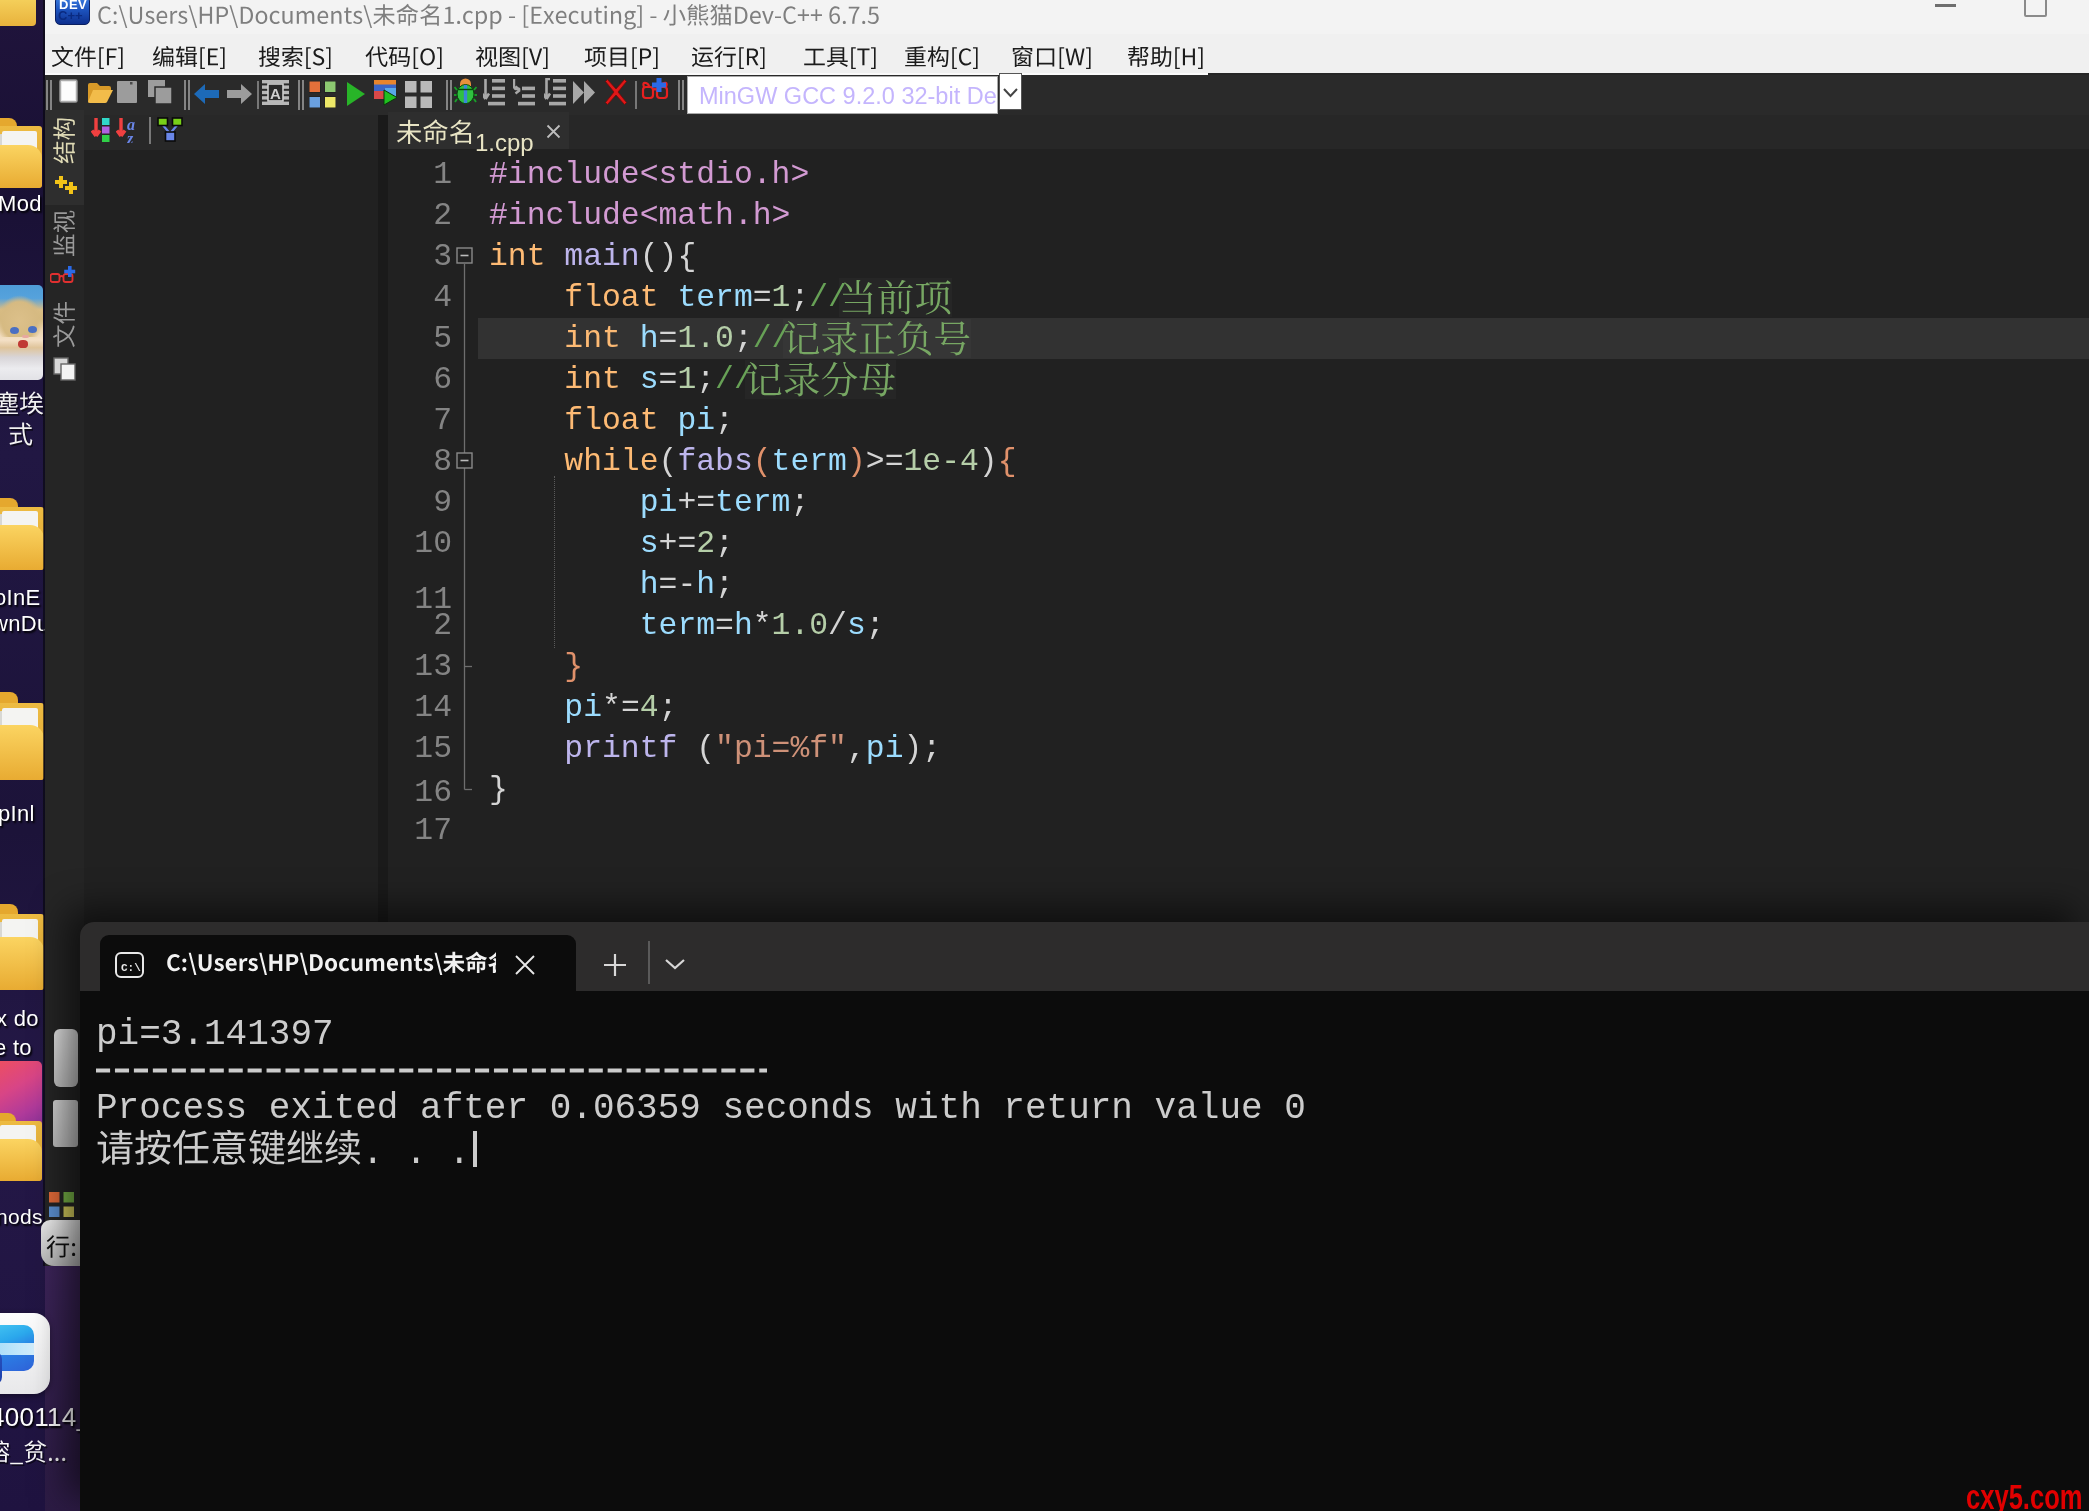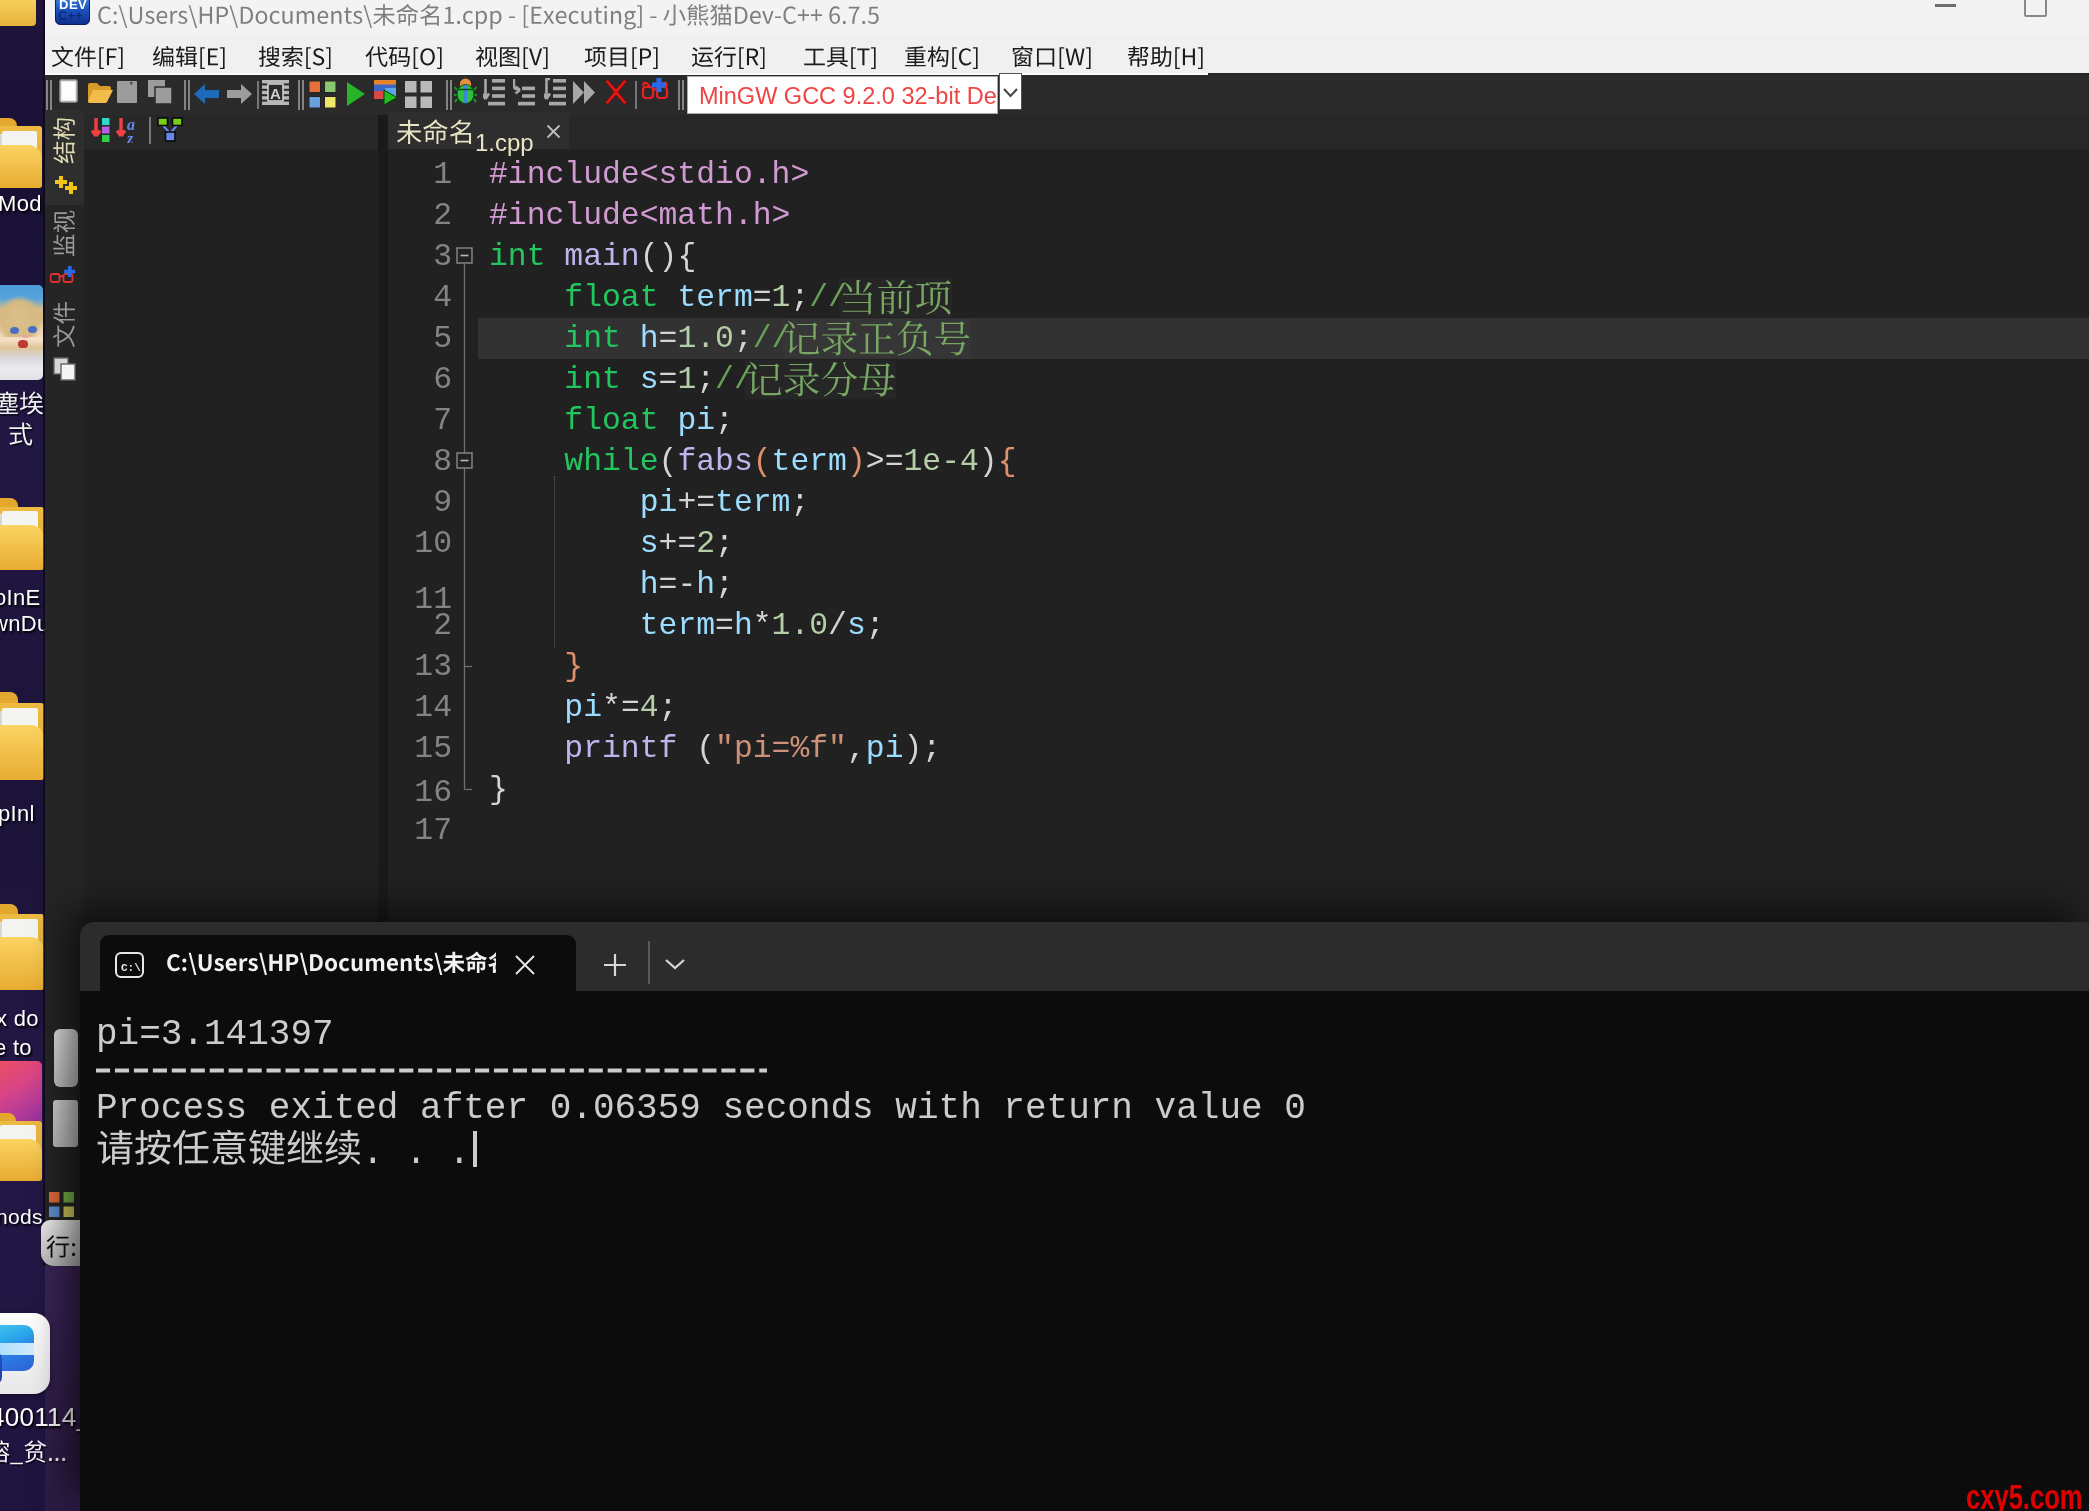--- a/index.html
+++ b/index.html
@@ -1,16 +1,16 @@
 <!DOCTYPE html>
 <html><head><meta charset="utf-8"><style>
 html,body{margin:0;padding:0;width:2089px;height:1511px;overflow:hidden;background:#211f23;font-family:"Liberation Sans",sans-serif;}
 .a{position:absolute;}
 .cl{position:absolute;left:481px;white-space:pre;font-family:"Liberation Mono",monospace;font-size:31.4px;line-height:41px;height:41px;color:#d4d4d4;margin-left:8px;}
-.k{color:#22c55e}.v{color:#9cdcfe}.n{color:#b5cea8}.f{color:#bdb5ec}.s{color:#ce9178}.o{color:#d4d4d4}.br{color:#e0916b}.pp{color:#d29ad2}.cm{color:#67a156}
+.k{color:#fdba74}.v{color:#9cdcfe}.n{color:#b5cea8}.f{color:#bdb5ec}.s{color:#ce9178}.o{color:#d4d4d4}.br{color:#e0916b}.pp{color:#d29ad2}.cm{color:#67a156}
 .ln{position:absolute;left:380px;width:72px;text-align:right;font-family:"Liberation Mono",monospace;font-size:31.4px;line-height:41px;height:41px;color:#848484;}
 .tl{position:absolute;white-space:pre;font-family:"Liberation Mono",monospace;font-size:36px;line-height:37px;height:37px;color:#cccccc;}
 </style></head><body>
 <div class="a" style="left:0;top:0;width:45px;height:1511px;background:linear-gradient(180deg,#20143c 0%,#191034 12%,#211743 30%,#1c1339 55%,#241847 72%,#1f1340 100%)"></div>
 <div class="a" style="left:-14px;top:-4px;width:50px;height:30px;background:linear-gradient(180deg,#f6d35e,#e8b23c);border-radius:4px"></div>
 <div class="a" style="left:-14px;top:118px;width:56px;height:70px">
     <div class="a" style="left:0;top:0;width:31px;height:21px;background:#e5a82e;border-radius:5px 8px 0 0"></div>
     <div class="a" style="left:0;top:8px;width:56px;height:62px;background:linear-gradient(180deg,#edbb42,#dfa431);border-radius:3px"></div>
     <div class="a" style="left:16px;top:13px;width:35px;height:35px;background:#f4f4f2;border-radius:2px;box-shadow:-3px 3px 0 #d8d8d4"></div>
     <div class="a" style="left:0;top:27px;width:56px;height:43px;background:linear-gradient(180deg,#fbd461,#e8ab32);border-radius:3px 14px 4px 4px"></div>
@@ -245,21 +245,21 @@
       <rect x="16" y="9" width="10" height="11" rx="3"></rect>
       <path d="M12 12 Q14 10 16 12"></path>
     </g>
     <g fill="#2a6ae8">
       <rect x="15.5" y="0" width="5" height="14"></rect>
       <rect x="11" y="4.5" width="14" height="5"></rect>
     </g>
   </svg>
 <div class="a" style="left:687px;top:76px;width:311px;height:38px;background:#fff;border:1px solid #aaa;box-sizing:border-box"></div>
 <div class="a" style="left:999px;top:73px;width:23px;height:37px;background:#fff;border:1px solid #555;box-sizing:border-box"></div>
-<div class="a" style="left:699px;top:83px;font-size:23.5px;color:#ef4444;font-family:'Liberation Sans'">MinGW GCC 9.2.0 32-bit De</div>
+<div class="a" style="left:699px;top:83px;font-size:23.5px;color:#c4b5fd;font-family:'Liberation Sans'">MinGW GCC 9.2.0 32-bit De</div>
 <svg class="a" style="left:1002px;top:87px" width="17" height="12" viewBox="0 0 17 12">
     <path d="M2 2 L8.5 9 L15 2" stroke="#444" stroke-width="2" fill="none"></path>
   </svg>
 <div class="a" style="left:45px;top:115px;width:39px;height:1151px;background:#252525"></div>
 <div class="a" style="left:45px;top:110px;width:39px;height:95px;background:#2e2e2e"></div>
 <svg class="a" style="left:40.5px;top:124.5px;transform:rotate(-90deg);transform-origin:center;" width="47" height="31" viewBox="0 -24.0 47.0 31.0" preserveAspectRatio="none">
     <path d="M0.8 -1.2 1.1 0.6C3.5 0 6.6 -0.6 9.5 -1.3L9.4 -2.9C6.3 -2.3 3 -1.6 0.8 -1.2ZM1.3 -10C1.7 -10.2 2.3 -10.3 5.2 -10.7C4.2 -9.2 3.2 -8 2.7 -7.6C2 -6.7 1.4 -6.2 0.9 -6C1.1 -5.6 1.4 -4.7 1.5 -4.3C2 -4.6 2.9 -4.8 9.4 -6C9.4 -6.4 9.3 -7.1 9.4 -7.6L4.1 -6.7C6 -8.8 7.9 -11.3 9.5 -13.8L7.8 -14.8C7.4 -13.9 6.9 -13.1 6.3 -12.3L3.2 -12C4.6 -14 6 -16.4 7 -18.8L5.2 -19.6C4.3 -16.8 2.6 -13.9 2 -13.2C1.6 -12.4 1.1 -11.9 0.7 -11.8C0.9 -11.3 1.2 -10.4 1.3 -10ZM15 -19.8V-16.6H9.6V-14.9H15V-11.2H10.2V-9.5H21.8V-11.2H16.8V-14.9H22.2V-16.6H16.8V-19.8ZM10.8 -7.1V1.9H12.5V0.8H19.4V1.8H21.2V-7.1ZM12.5 -0.8V-5.5H19.4V-0.8Z M35.6 -19.7C34.9 -16.6 33.6 -13.4 31.9 -11.4C32.3 -11.2 33 -10.6 33.3 -10.4C34.1 -11.4 34.9 -12.8 35.6 -14.2H43.8C43.5 -4.6 43.1 -1 42.4 -0.2C42.2 0.1 41.9 0.2 41.5 0.2C41 0.2 39.9 0.2 38.6 0C38.9 0.6 39.1 1.3 39.2 1.8C40.3 1.9 41.5 1.9 42.2 1.8C43 1.7 43.5 1.5 44 0.9C44.8 -0.3 45.2 -3.9 45.5 -15C45.5 -15.2 45.5 -15.9 45.5 -15.9H36.3C36.7 -17 37.1 -18.2 37.4 -19.4ZM38.4 -8.8C38.8 -8 39.2 -7 39.5 -6.1L35.4 -5.3C36.4 -7.3 37.5 -9.8 38.2 -12.1L36.5 -12.6C35.9 -9.9 34.6 -7 34.2 -6.2C33.8 -5.5 33.4 -4.9 33.1 -4.8C33.3 -4.4 33.5 -3.6 33.6 -3.2C34.1 -3.5 34.8 -3.7 40 -4.7C40.2 -4.1 40.4 -3.5 40.5 -3.1L41.9 -3.6C41.5 -5.1 40.6 -7.5 39.6 -9.3ZM28.2 -19.7V-15.2H24.7V-13.6H28C27.3 -10.3 25.8 -6.6 24.3 -4.6C24.6 -4.2 25 -3.4 25.2 -2.9C26.3 -4.5 27.4 -7 28.2 -9.7V1.9H29.9V-10.3C30.6 -9.1 31.3 -7.7 31.7 -6.9L32.8 -8.2C32.3 -8.9 30.5 -11.7 29.9 -12.5V-13.6H32.6V-15.2H29.9V-19.7Z" fill="#ded9b4"></path>
   </svg>
 <svg class="a" style="left:55px;top:176px" width="22" height="18" viewBox="0 0 22 18">
     <g fill="#f2c318">

